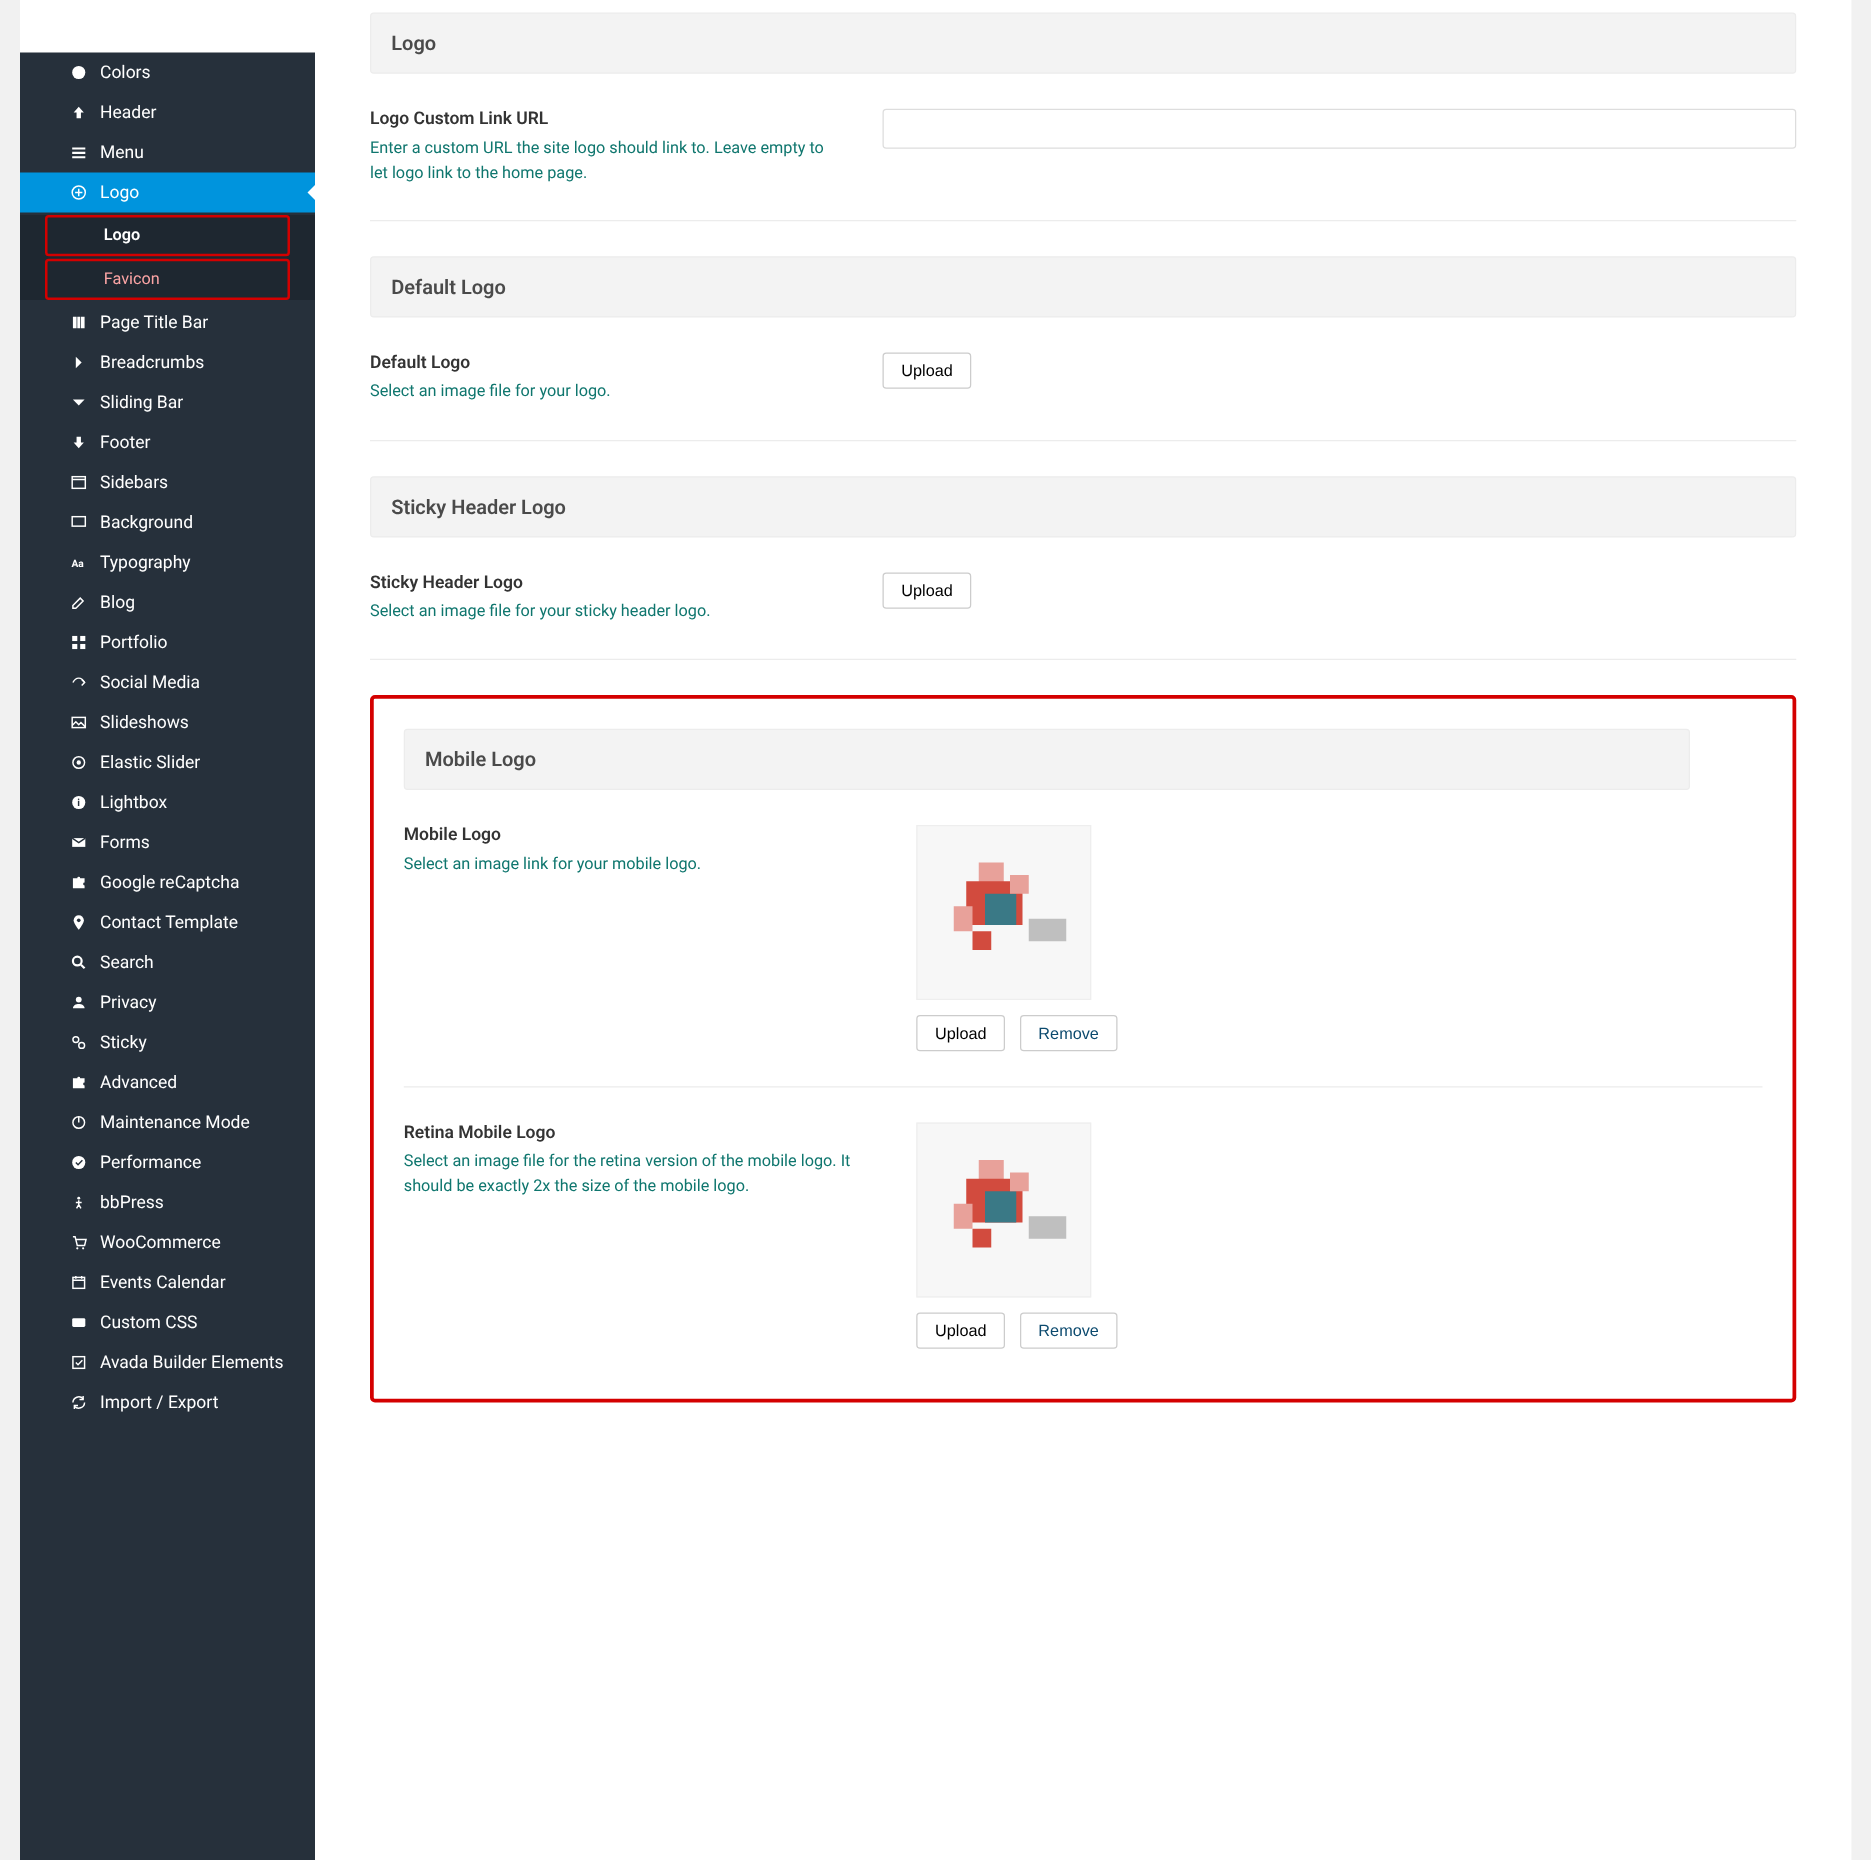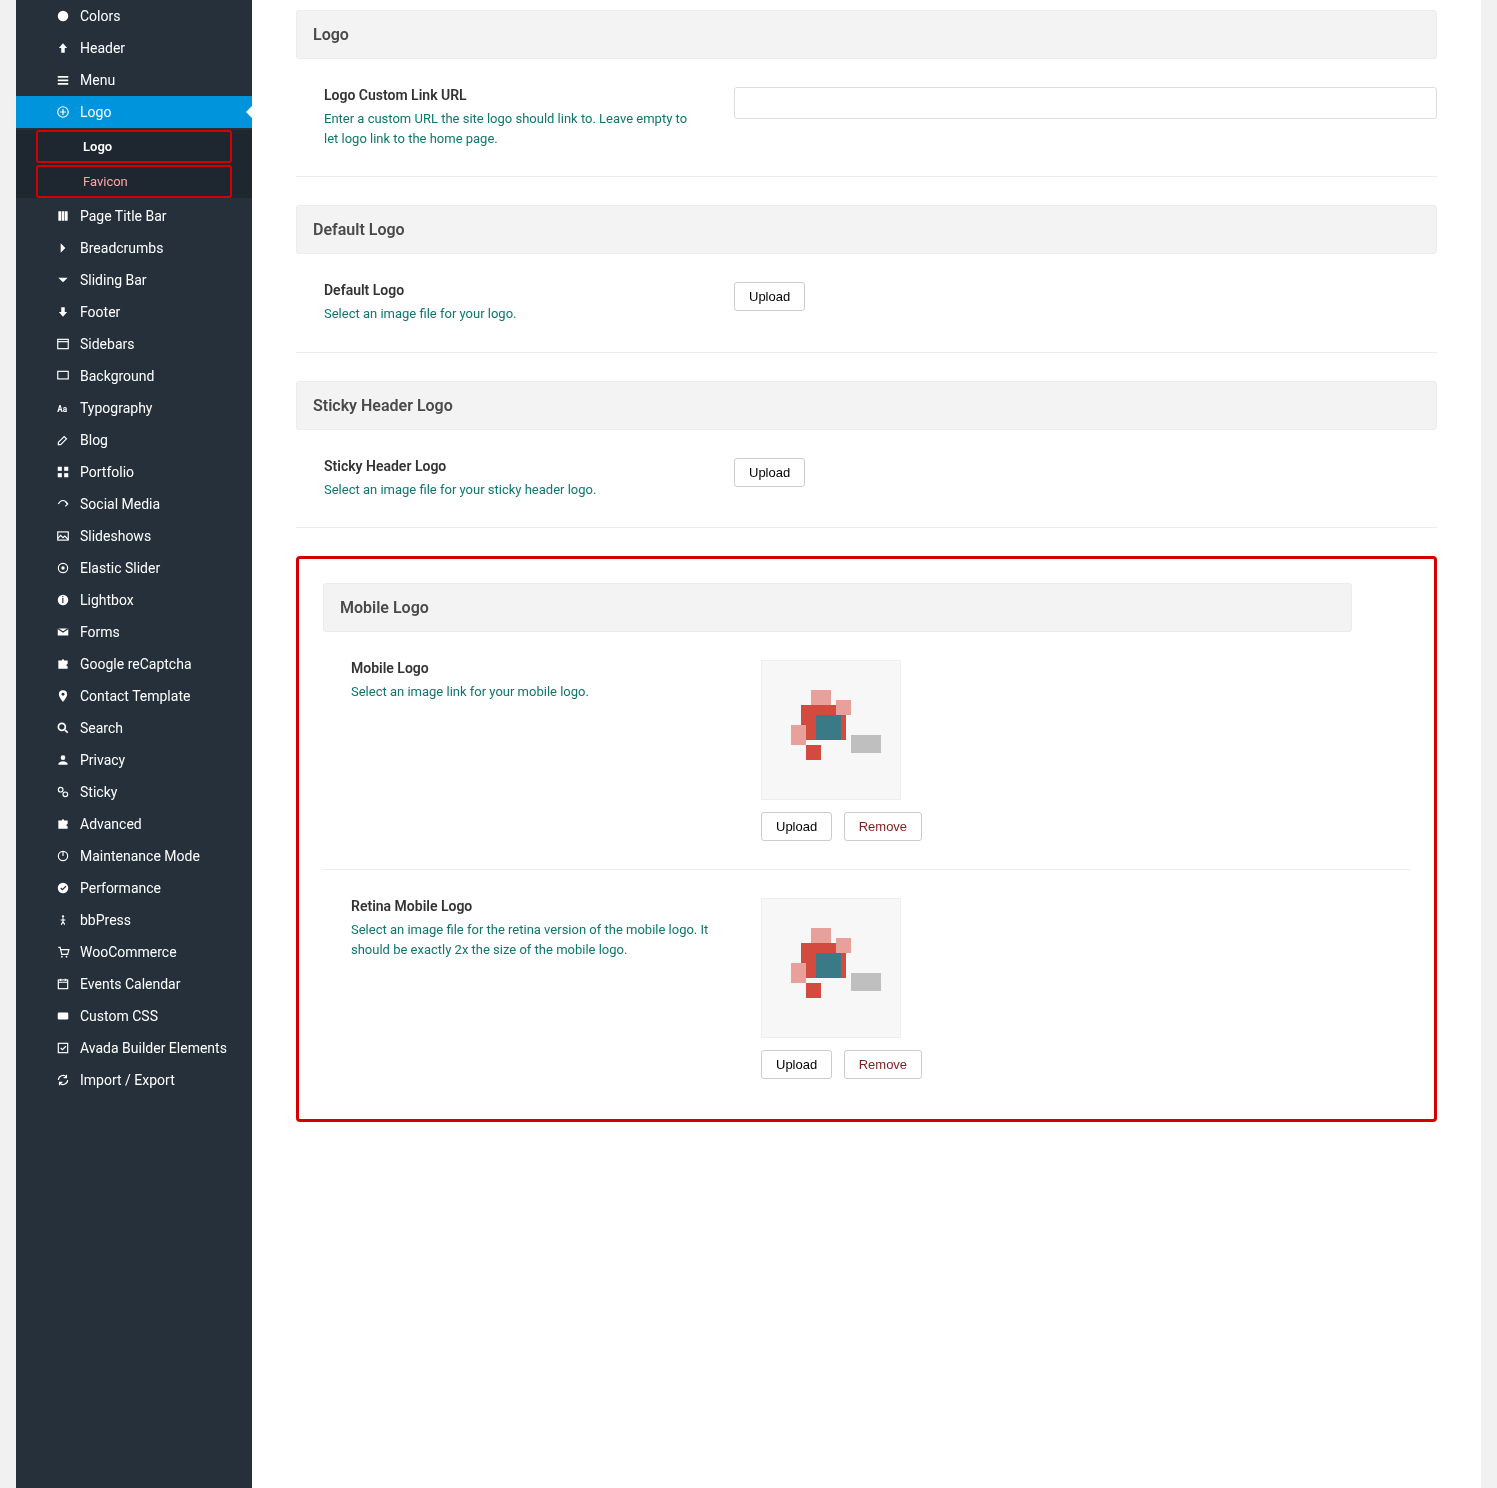--- a/index.html
+++ b/index.html
@@ -1,38 +1,38 @@
 <!DOCTYPE html>
 <html><head>
 <meta charset="utf-8">
 <style>
 * { box-sizing: border-box; margin: 0; padding: 0; }
 body { font-family: -apple-system, BlinkMacSystemFont, "Segoe UI", Roboto, Arial, sans-serif; font-size: 14px; color: #333; background: #f1f1f1; }
 .wrap { display: flex; min-height: 100vh; background:#fff; margin:0 16px; }
-.sidebar { width: 236px; background: #26303b; color: #c1c6cb; padding-top: 0; flex-shrink:0; }
+.sidebar { width: 236px; background: #26303b; color: #c1c6cb; padding-top: 0; flex-shrink:0;margin-top:42px; }
 .sidebar .item { display:flex; align-items:center; gap:12px; padding:8px 16px 8px 38px; cursor:pointer; font-size:14px; position:relative; min-height:30px; color:#fff; }
 .sidebar .item .icon { position:absolute; left:38px; width:18px; display:inline-flex; justify-content:center; }
 .sidebar .item { padding-left:64px; }
 .sidebar .item.active { background:#0094dd; color:#fff; }
 .sidebar .item.active::after { content:""; position:absolute; right:-1px; top:50%; transform:translateY(-50%); border:7px solid transparent; border-right-color:#fff; }
 .sidebar .sub { background:#1e2730; }
 .sidebar .sub .subitem { padding:7px 16px 7px 45px; font-size:13px; color:#fca5a5; cursor:pointer; }
 .sidebar .sub .subitem.bold { font-weight:600; color:#fff; }
 .redbox { border:2px solid #d40000; border-radius:3px; margin:2px 20px 2px 20px; }
 .main { flex:1; padding:0 44px 40px 44px; background:#fff; }
 .section-head { background:#f3f3f3; border:1px solid #ececec; border-radius:3px; padding:14px 16px; font-size:16px; color:#4a4a4a; font-weight:600; margin-top:28px; }
 .field { display:flex; gap:40px; padding:28px 0; border-bottom:1px solid #ececec; }
 .field.noborder { border-bottom:none; }
-.field-left { width:370px; flex-shrink:0;margin-left:28px; }
+.field-left { width:370px; flex-shrink:0; }
 .field-title { font-weight:600; color:#333; font-size:14px; margin-bottom:6px; }
 .field-desc { color:#0f766e; font-size:13px; line-height:1.5; }
 .field-right { flex:1; }
 .text-input { width:100%; border:1px solid #ddd; border-radius:3px; height:32px; padding:4px 10px; font-size:14px; }
 .btn { display:inline-block; border:1px solid #ccc; background:#fff; border-radius:3px; padding:6px 14px; font-size:13px; cursor:pointer; color:#000000; }
-.btn.remove { color:#7f1d1d; }
+.btn.remove { color:#0c4a6e; }
 .btn + .btn { margin-left:8px; }
 .thumb { width:140px; height:140px; background:#f7f7f7; border:1px solid #eee; margin-bottom:12px; display:flex; align-items:center; justify-content:center; position:relative; }
 .pixelated { position:relative; width:100px; height:100px; }
 .pixelated span { position:absolute; display:block; }
 .highlight-box { border:3px solid #d40000; border-radius:4px; padding:12px; margin-top:28px; }
 .highlight-box .section-head { margin-top:12px; margin-left:12px; margin-right:70px; }
 .highlight-box .field { margin:0 12px; }
 .icon svg { width:14px; height:14px; fill:currentColor; }
 </style>
 </head>

